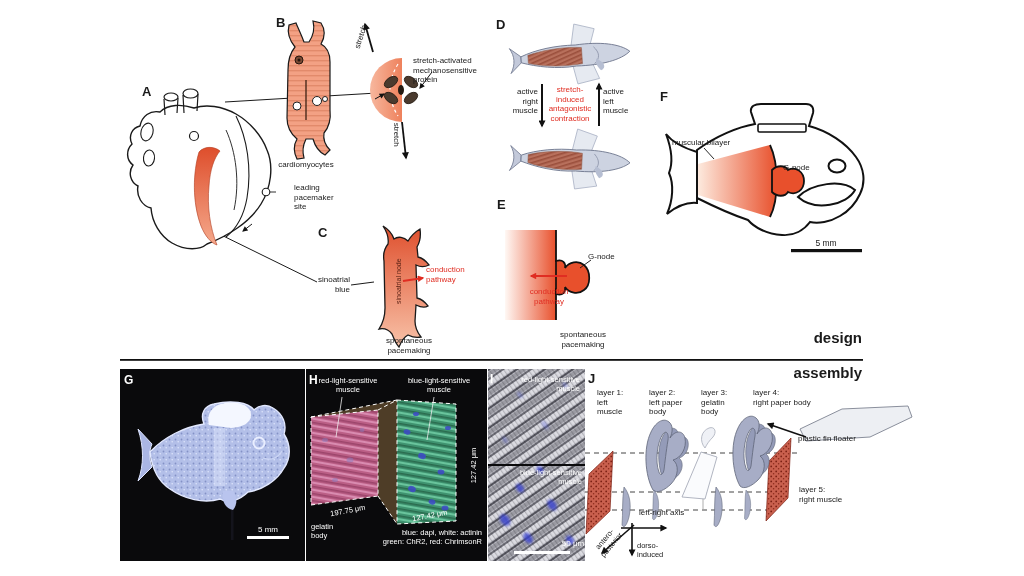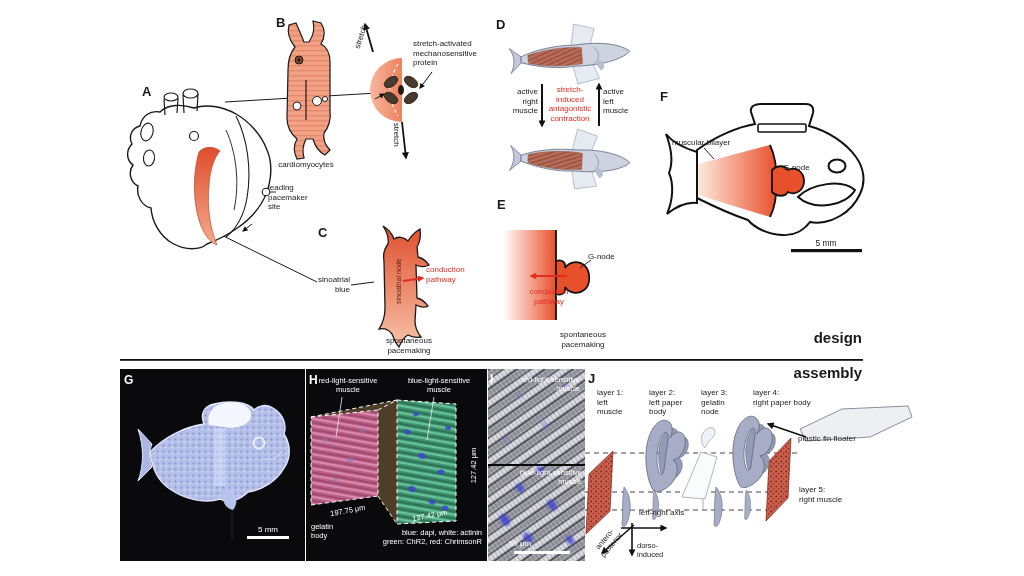--- a/index.html
+++ b/index.html
@@ -287,29 +287,29 @@
     <line x1="806" y1="437" x2="768" y2="424" stroke="#111" stroke-width="1.6" marker-end="url(#ab)"></line>
     <g stroke="#111" stroke-width="1.6">
       <line x1="621" y1="528" x2="666" y2="528" marker-end="url(#ab)"></line>
       <line x1="632" y1="523" x2="632" y2="555" marker-end="url(#ab)"></line>
       <line x1="634" y1="525" x2="602" y2="553" marker-end="url(#ab)"></line>
     </g>
   </g>
 </svg>
 
 <div class="t pl" style="left:142px;top:85px">A</div>
-<div class="t" style="left:268px;top:183px;width:50px">leading
+<div class="t" style="left:294px;top:183px;width:50px">leading
 pacemaker
 site</div>
 
 <div class="t pl" style="left:276px;top:16px">B</div>
 <div class="t c" style="left:268px;top:160px;width:76px">cardiomyocytes</div>
 <div class="t c" style="left:341px;top:32px;width:40px;transform:rotate(-72deg)">stretch</div>
 <div class="t c" style="left:376px;top:130px;width:40px;transform:rotate(90deg)">stretch</div>
-<div class="t" style="left:413px;top:39px;width:72px">stretch-activated
+<div class="t" style="left:413px;top:56px;width:72px">stretch-activated
 mechanosensitive
 protein</div>
 
 <div class="t pl" style="left:318px;top:226px">C</div>
 <div class="t r" style="left:312px;top:275px;width:38px">sinoatrial
 blue</div>
 <div class="t c s7" style="left:356px;top:277px;width:86px;transform:rotate(-90deg);color:#5a2215">sinoatrial node</div>
 <div class="t red" style="left:426px;top:265px;width:52px">conduction
 pathway</div>
 <div class="t c" style="left:374px;top:336px;width:70px">spontaneous
@@ -356,32 +356,32 @@
 <div class="t w s75" style="left:412px;top:511px;transform:rotate(-11deg)">127.42 μm</div>
 <div class="t c w s75" style="left:446px;top:461px;width:54px;transform:rotate(-90deg)">127.42 μm</div>
 <div class="t r w s75" style="left:360px;top:528px;width:122px">blue: dapi, white: actinin
 green: ChR2, red: ChrimsonR</div>
 
 <div class="t plw" style="left:490px;top:373px">I</div>
 <div class="t r w s75" style="left:500px;top:375px;width:80px">red-light-sensitive
 muscle</div>
 <div class="t r w s75" style="left:502px;top:468px;width:80px">blue-light-sensitive
 muscle</div>
-<div class="t c w" style="left:491px;top:539px;width:58px">50 μm</div>
+<div class="t c w" style="left:544px;top:539px;width:58px">50 μm</div>
 
 <div class="t pl" style="left:588px;top:372px">J</div>
 <div class="t" style="left:597px;top:388px;width:48px">layer 1:
 left
 muscle</div>
 <div class="t" style="left:649px;top:388px;width:48px">layer 2:
 left paper
 body</div>
 <div class="t" style="left:701px;top:388px;width:48px">layer 3:
 gelatin
-node</div>
+body</div>
 <div class="t" style="left:753px;top:388px;width:80px">layer 4:
 right paper body</div>
 <div class="t" style="left:798px;top:434px">plastic fin floater</div>
 <div class="t" style="left:799px;top:485px;width:70px">layer 5:
 right muscle</div>
 <div class="t c s75" style="left:582px;top:533px;width:52px;transform:rotate(-50deg)">antero-
 posterior</div>
 <div class="t" style="left:639px;top:508px">left-right axis</div>
 <div class="t s75" style="left:637px;top:541px;width:40px">dorso-
 induced</div>

